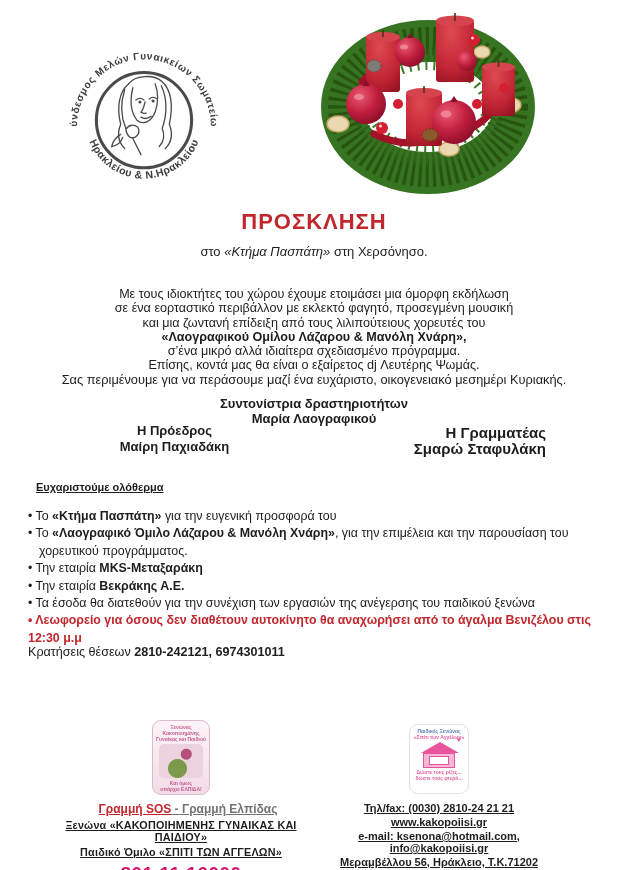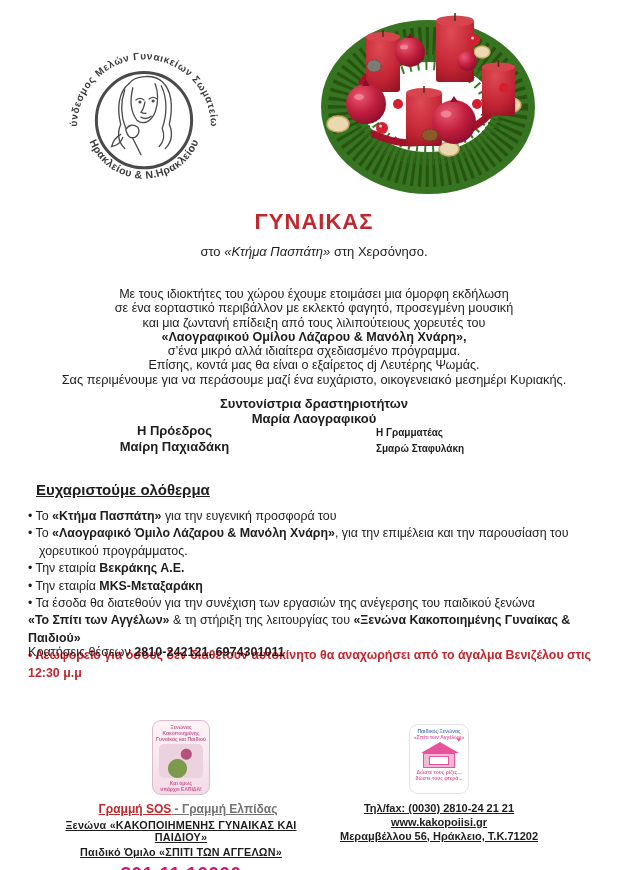--- a/index.html
+++ b/index.html
@@ -17,23 +17,23 @@
   .intro{top:244px;font-size:13px;line-height:15px;}
   .event{top:287px;font-size:12.6px;line-height:14.3px;}
   .closing{top:372px;font-size:12.8px;}
   .b{font-weight:bold;}
   .i{font-style:italic;}
 
   .sig{position:absolute;top:396px;left:0;right:0;height:72px;}
   .sig-co{position:absolute;left:0;right:0;top:0;text-align:center;font-size:13px;line-height:15px;font-weight:bold;}
   .sig-co .nm{font-weight:bold;}
   .sig-l{position:absolute;left:92px;width:165px;top:27px;text-align:center;font-size:13px;line-height:15.5px;font-weight:bold;}
-  .sig-r{position:absolute;left:376px;width:170px;top:29px;text-align:left;font-size:10px;line-height:15.5px;font-weight:bold;}
-
-  .thanks-h{position:absolute;left:28px;top:481px;font-size:15px;font-weight:bold;text-decoration:underline;padding-left:8px;}
+  .sig-r{position:absolute;left:376px;width:170px;top:29px;text-align:right;font-size:15px;line-height:15.5px;font-weight:bold;}
+
+  .thanks-h{position:absolute;left:28px;top:481px;font-size:11px;font-weight:bold;text-decoration:underline;padding-left:8px;}
   .bullets{position:absolute;left:28px;top:508px;width:578px;font-size:12.4px;line-height:17.4px;}
   .hang{padding-left:11px;text-indent:-11px;}
   .red{color:#c1272d;font-weight:bold;}
 
   .reserve{position:absolute;left:28px;top:645px;font-size:12.6px;}
 
   
   .f-col{position:absolute;text-align:center;}
   .f-left{left:48px;top:720px;width:266px;}
   .f-right{left:318px;top:724px;width:242px;}
@@ -179,21 +179,21 @@
         <circle cx="84" cy="100" r="5"></circle>
       <circle cx="66.5" cy="122" r="1.5" fill="#ffd5da"></circle>
         <circle cx="158.5" cy="34" r="1.5" fill="#ffd5da"></circle>
     </g>
     <g>
       <ellipse cx="116" cy="131" rx="8" ry="6" fill="#8a5a2a" stroke="#5f3c18" stroke-width="1" stroke-dasharray="2 1.5"></ellipse>
       <ellipse cx="60" cy="62" rx="7" ry="6" fill="#7c7c74" stroke="#55554e" stroke-width="1" stroke-dasharray="2 1.5"></ellipse>
     </g>
   </svg>
 
-  <div class="title">ΓΥΝΑΙΚΑΣ</div>
+  <div class="title">ΠΡΟΣΚΛΗΣΗ</div>
 
   <div class="center-block intro">
     <div><span>στο </span><span class="i">«Κτήμα Πασπάτη»</span><span> στη Χερσόνησο.</span></div>
   </div>
 
   <div class="center-block event">
     <div>Με τους ιδιοκτήτες του χώρου έχουμε ετοιμάσει μια όμορφη εκδήλωση</div>
     <div>σε ένα εορταστικό περιβάλλον με εκλεκτό φαγητό, προσεγμένη μουσική</div>
     <div>και μια ζωντανή επίδειξη από τους λιλιπούτειους χορευτές του</div>
     <div class="b">«Λαογραφικού Ομίλου Λάζαρου &amp; Μανόλη Χνάρη»,</div>
@@ -215,24 +215,23 @@
     <div class="sig-r">
       <div>Η Γραμματέας</div>
       <div>Σμαρώ Σταφυλάκη</div>
     </div>
   </div>
 
   <div class="thanks-h">Ευχαριστούμε ολόθερμα</div>
   <div class="bullets">
     <div>• <span>Το </span><span class="b">«Κτήμα Πασπάτη»</span><span> για την ευγενική προσφορά του</span></div>
     <div class="hang">• <span>Το </span><span class="b">«Λαογραφικό Όμιλο Λάζαρου &amp; Μανόλη Χνάρη»</span><span>, για την επιμέλεια και την παρουσίαση του χορευτικού προγράμματος.</span></div>
+    <div>• <span>Την εταιρία </span><span class="b">MKS-Μεταξαράκη</span></div>
     <div>• <span>Την εταιρία </span><span class="b">Βεκράκης Α.Ε.</span></div>
-    <div>• <span>Την εταιρία </span><span class="b">MKS-Μεταξαράκη</span></div>
     <div>• <span>Τα έσοδα θα διατεθούν για την συνέχιση των εργασιών της ανέγερσης του παιδικού ξενώνα</span></div>
-    <div><span class="b">«Το Σπίτι των Αγγέλων»</span><span> &amp; τη στήριξη της λειτουργίας του </span><span class="b">«Ξενώνα Κακοποιημένης Γυναίκας &amp; Παιδιού»</span></div>
     <div class="red">• <span>Λεωφορείο για όσους δεν διαθέτουν αυτοκίνητο θα αναχωρήσει από το άγαλμα Βενιζέλου στις 12:30 μ.μ</span></div>
   </div>
 
   <div class="reserve">
     <span>Κρατήσεις θέσεων </span><span class="b">2810-242121, 6974301011</span>
   </div>
 
   <div class="f-col f-left">
     <div class="badge-left">
       <div>Ξενώνας Κακοποιημένης</div>
@@ -258,16 +257,17 @@
         <div class="roof"></div>
         <div class="hbody">
             <div class="hwin"></div>
           </div>
       </div>
       <div class="br-b">Δώστε τους ρίζες...</div>
       <div class="br-b">δώστε τους φτερά...</div>
     </div>
     <div class="fr-line">Τηλ/fax: (0030) 2810-24 21 21</div>
     <div class="fr-line">www.kakopoiisi.gr</div>
+    <div class="fr-line">e-mail: ksenona@hotmail.com, info@kakopoiisi.gr</div>
     <div class="fr-line">Μεραμβέλλου 56, Ηράκλειο, Τ.Κ.71202</div>
   </div>
 
 </div>
 
 </body></html>

